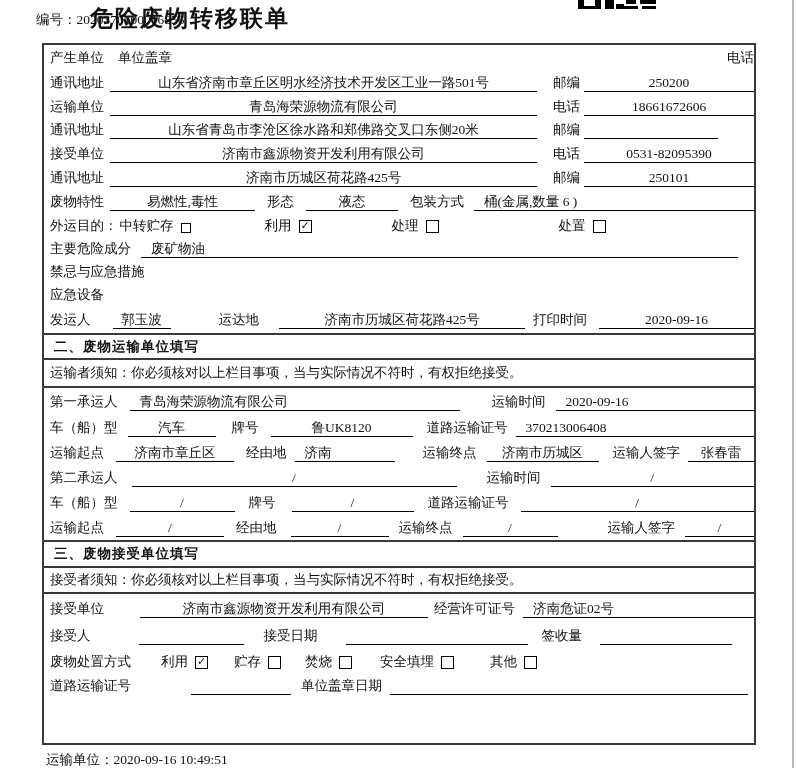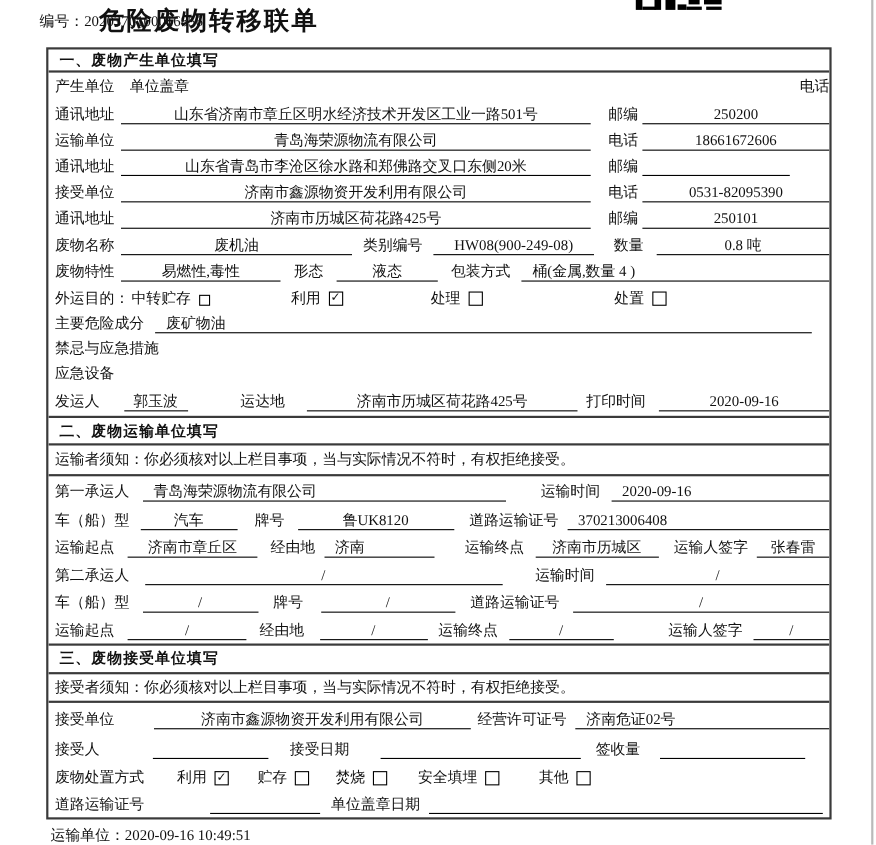--- a/index.html
+++ b/index.html
@@ -46,21 +46,20 @@
   <span class="p" style="left:27px;top:0;width:9px;height:9px"></span>
   <span class="p" style="left:38px;top:4px;width:8px;height:5px"></span>
   <span class="p" style="left:48px;top:0;width:10px;height:4px"></span>
   <span class="p" style="left:46px;top:6px;width:14px;height:3px"></span>
   <span class="p" style="left:62px;top:0;width:16px;height:4px"></span>
   <span class="p" style="left:64px;top:6px;width:14px;height:3px"></span>
 </div>
 
 <div class="form">
 
-  <div class="row sec bb2" style="height:21px">一、废物产生单位填写</div>
 
   <div class="row" style="height:26px">
     <span class="lbl">产生单位</span>
     <span class="lbl" style="margin-left:14px">单位盖章</span>
     <span class="lbl mla">电话</span>
   </div>
 
   <div class="row" style="height:24px">
     <span class="lbl">通讯地址</span>
     <span class="u" style="width:427px;margin-left:6px">山东省济南市章丘区明水经济技术开发区工业一路501号</span>
@@ -89,36 +88,28 @@
     <span class="u rv" style="margin-left:4px">0531-82095390</span>
   </div>
 
   <div class="row" style="height:24px">
     <span class="lbl">通讯地址</span>
     <span class="u" style="width:427px;margin-left:6px">济南市历城区荷花路425号</span>
     <span class="lbl mla">邮编</span>
     <span class="u rv" style="margin-left:4px">250101</span>
   </div>
 
-  <div class="row" style="height:24px">
-    <span class="lbl">废物名称</span>
-    <span class="u" style="width:210px;margin-left:6px">废机油</span>
-    <span class="lbl" style="margin-left:10px">类别编号</span>
-    <span class="u" style="width:146px;margin-left:10px">HW08(900-249-08)</span>
-    <span class="lbl" style="margin-left:18px">数量</span>
-    <span class="u grow" style="margin-left:12px">0.8 吨</span>
-  </div>
 
   <div class="row" style="height:24px">
     <span class="lbl">废物特性</span>
     <span class="u" style="width:145px;margin-left:6px">易燃性,毒性</span>
     <span class="lbl" style="margin-left:12px">形态</span>
     <span class="u" style="width:92px;margin-left:12px">液态</span>
     <span class="lbl" style="margin-left:12px">包装方式</span>
-    <span class="u left grow" style="margin-left:10px">桶(金属,数量 4 )</span>
+    <span class="u left grow" style="margin-left:10px">桶(金属,数量 6 )</span>
   </div>
 
   <div class="row" style="height:23px">
     <span class="lbl">外运目的：</span>
     <span class="lbl" style="margin-left:2px">中转贮存</span>
       <span class="cbx sm"></span>
     <span class="lbl" style="margin-left:74px">利用</span>
       <span class="cbx">✓</span>
     <span class="lbl" style="margin-left:80px">处理</span>
       <span class="cbx"></span>

